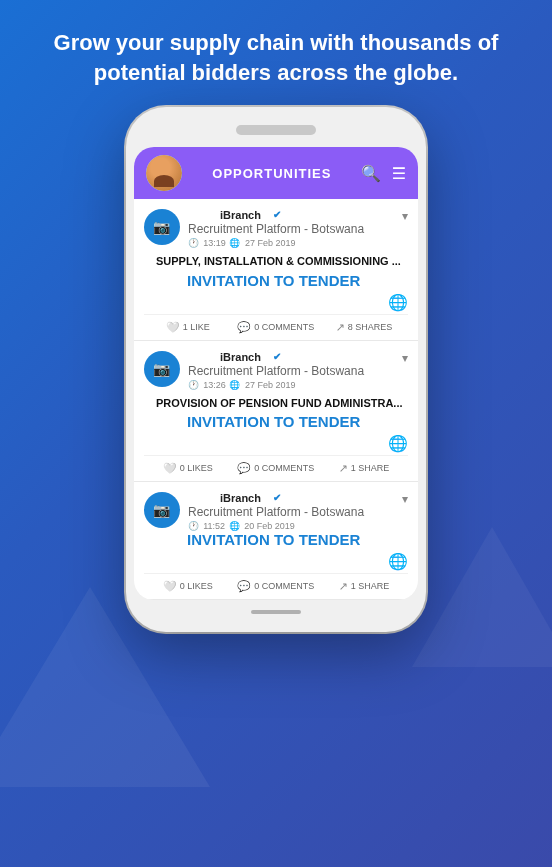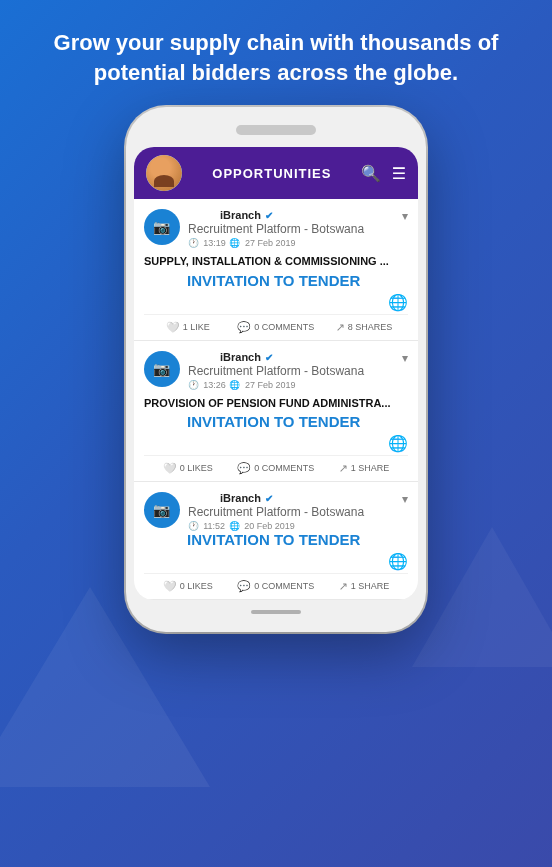--- a/index.html
+++ b/index.html
@@ -79,21 +79,21 @@
     }
 
     .phone-screen {
       background: #ffffff;
       border-radius: 20px;
       overflow: hidden;
     }
 
     
     .app-header {
-      background: #4c1d95;
+      background: #8b5cf6;
       display: flex;
       align-items: center;
       padding: 8px 12px;
       gap: 8px;
     }
     .app-header-avatar {
       width: 36px;
       height: 36px;
       border-radius: 50%;
       overflow: hidden;
@@ -155,22 +155,22 @@
       justify-content: center;
       color: white;
       font-size: 14px;
     }
 
     .post-info {
       flex: 1;
     }
     .post-org {
       display: flex;
-      align-items: flex-end;
-      gap: 4px;
+      align-items: flex-start;
+      gap: 12px;
       font-size: 11px;
       font-weight: 700;
       color: #222;
       padding-left: 32px;
     }
     .verified-icon {
       color: #1a82d4;
       font-size: 10px;
     }
     .post-platform {
@@ -189,21 +189,21 @@
     .post-chevron {
       color: #888;
       font-size: 12px;
       margin-left: auto;
     }
 
     .post-title {
       font-size: 11px;
       font-weight: 700;
       color: #111;
-      margin: 6px 0 3px 0;
+      margin: 6px 0 3px 12px;
       line-height: 1.3;
     }
     .post-tag {
       font-size: 15px;
       font-weight: 700;
       color: #1a82d4;
       margin-bottom: 4px;
       padding-left: 43px;
     }
 

